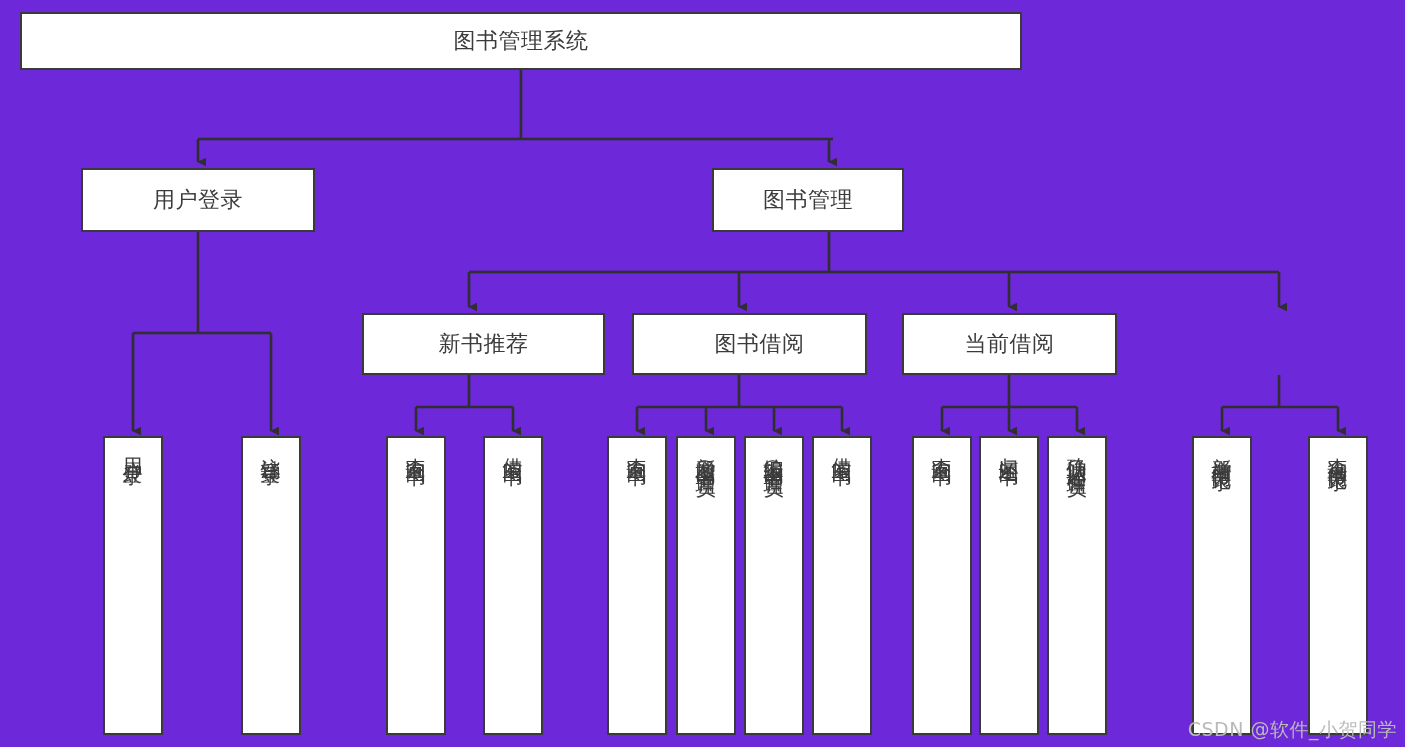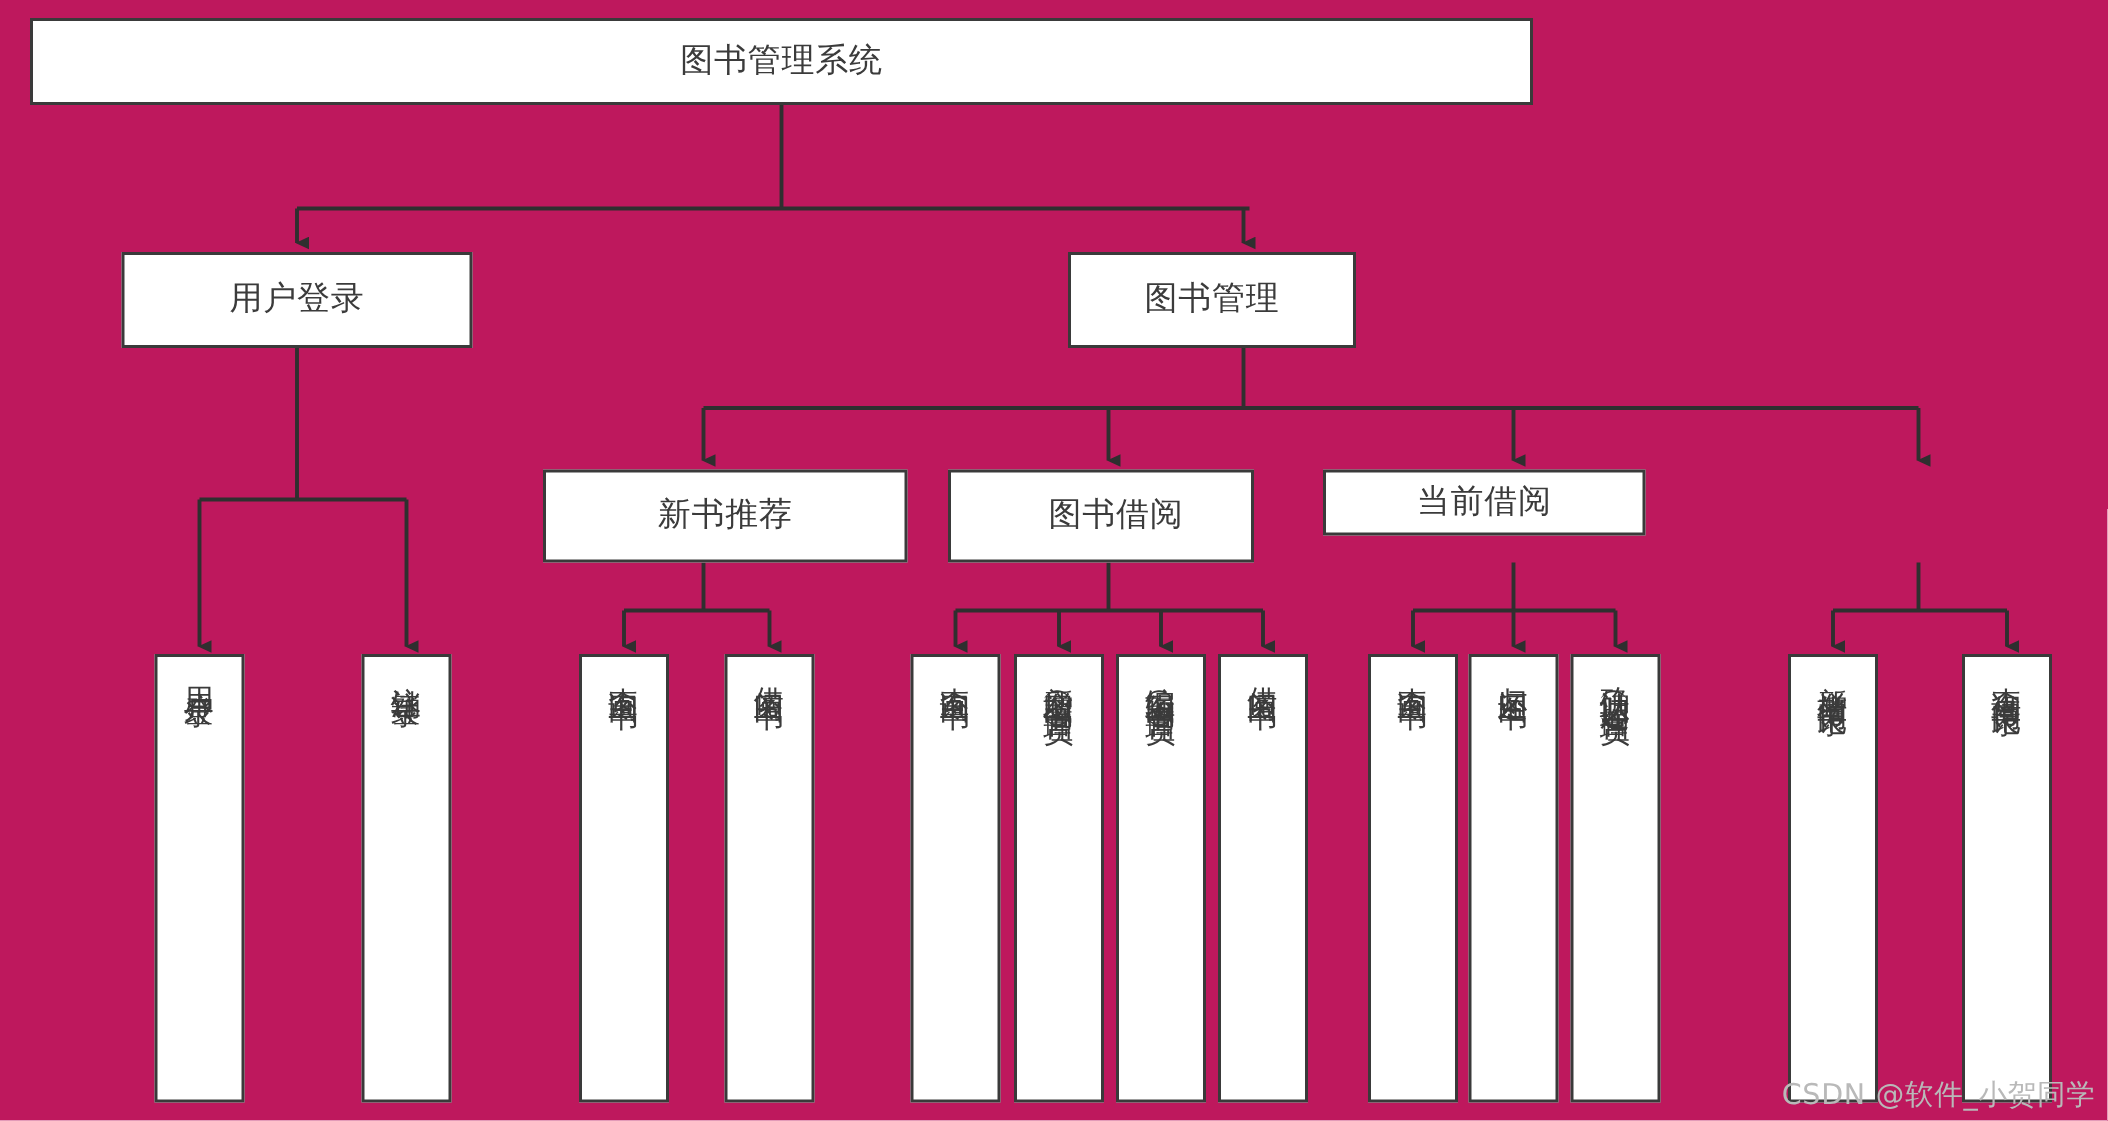--- a/index.html
+++ b/index.html
@@ -8,21 +8,21 @@
     padding: 0;
     background: #ffffff;
   }
   body {
     font-family: "DejaVu Sans", "Liberation Sans", sans-serif;
   }
   #diagram-root {
     position: relative;
     width: 1405px;
     height: 747px;
-    background: #be185d;
+    background: #6d28d9;
     overflow: hidden;
   }
   #edge-layer {
     position: absolute;
     left: 0;
     top: 0;
     width: 1405px;
     height: 747px;
   }
   .node {
@@ -138,24 +138,24 @@
   <div class="node level1" style="left:81px; top:168px; width:234px; height:64px;">
     <span class="node-label">用户登录</span>
   </div>
   <div class="node level1" style="left:712px; top:168px; width:192px; height:64px;">
     <span class="node-label">图书管理</span>
   </div>
 
   <div class="node level2" style="left:362px; top:313px; width:243px; height:62px;">
     <span class="node-label">新书推荐</span>
   </div>
-  <div class="node level2" style="left:632px; top:313px; width:204px; height:62px;padding-left:20px;">
+  <div class="node level2" style="left:632px; top:313px; width:235px; height:62px;padding-left:20px;">
     <span class="node-label">图书借阅</span>
   </div>
-  <div class="node level2" style="left:882px; top:313px; width:215px; height:44px;">
+  <div class="node level2" style="left:902px; top:313px; width:215px; height:62px;">
     <span class="node-label">当前借阅</span>
   </div>
 
   <div class="node vertical" style="left:103px; top:436px; width:60px; height:299px;">
     <span class="node-label">用户登录</span>
   </div>
   <div class="node vertical" style="left:241px; top:436px; width:60px; height:299px;">
     <span class="node-label">注销登录</span>
   </div>
 

